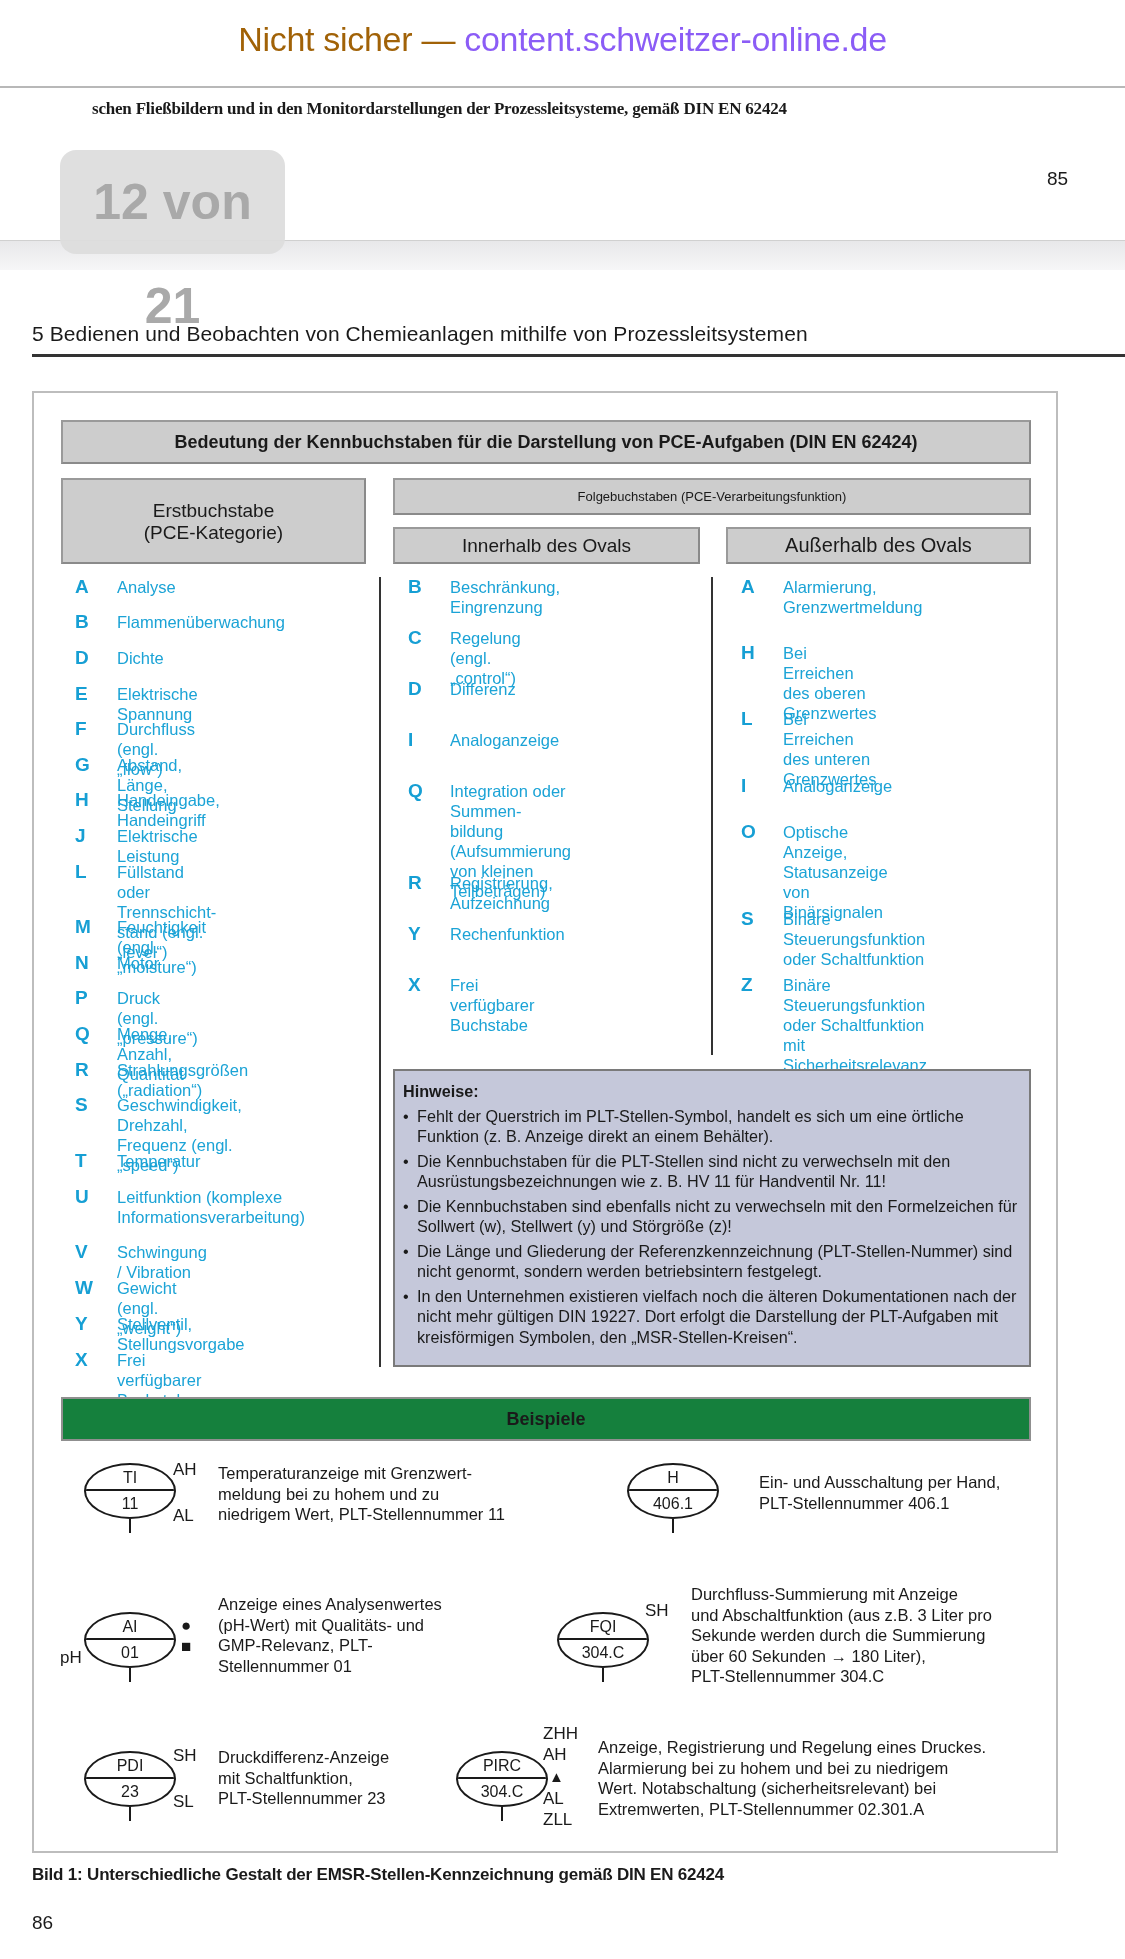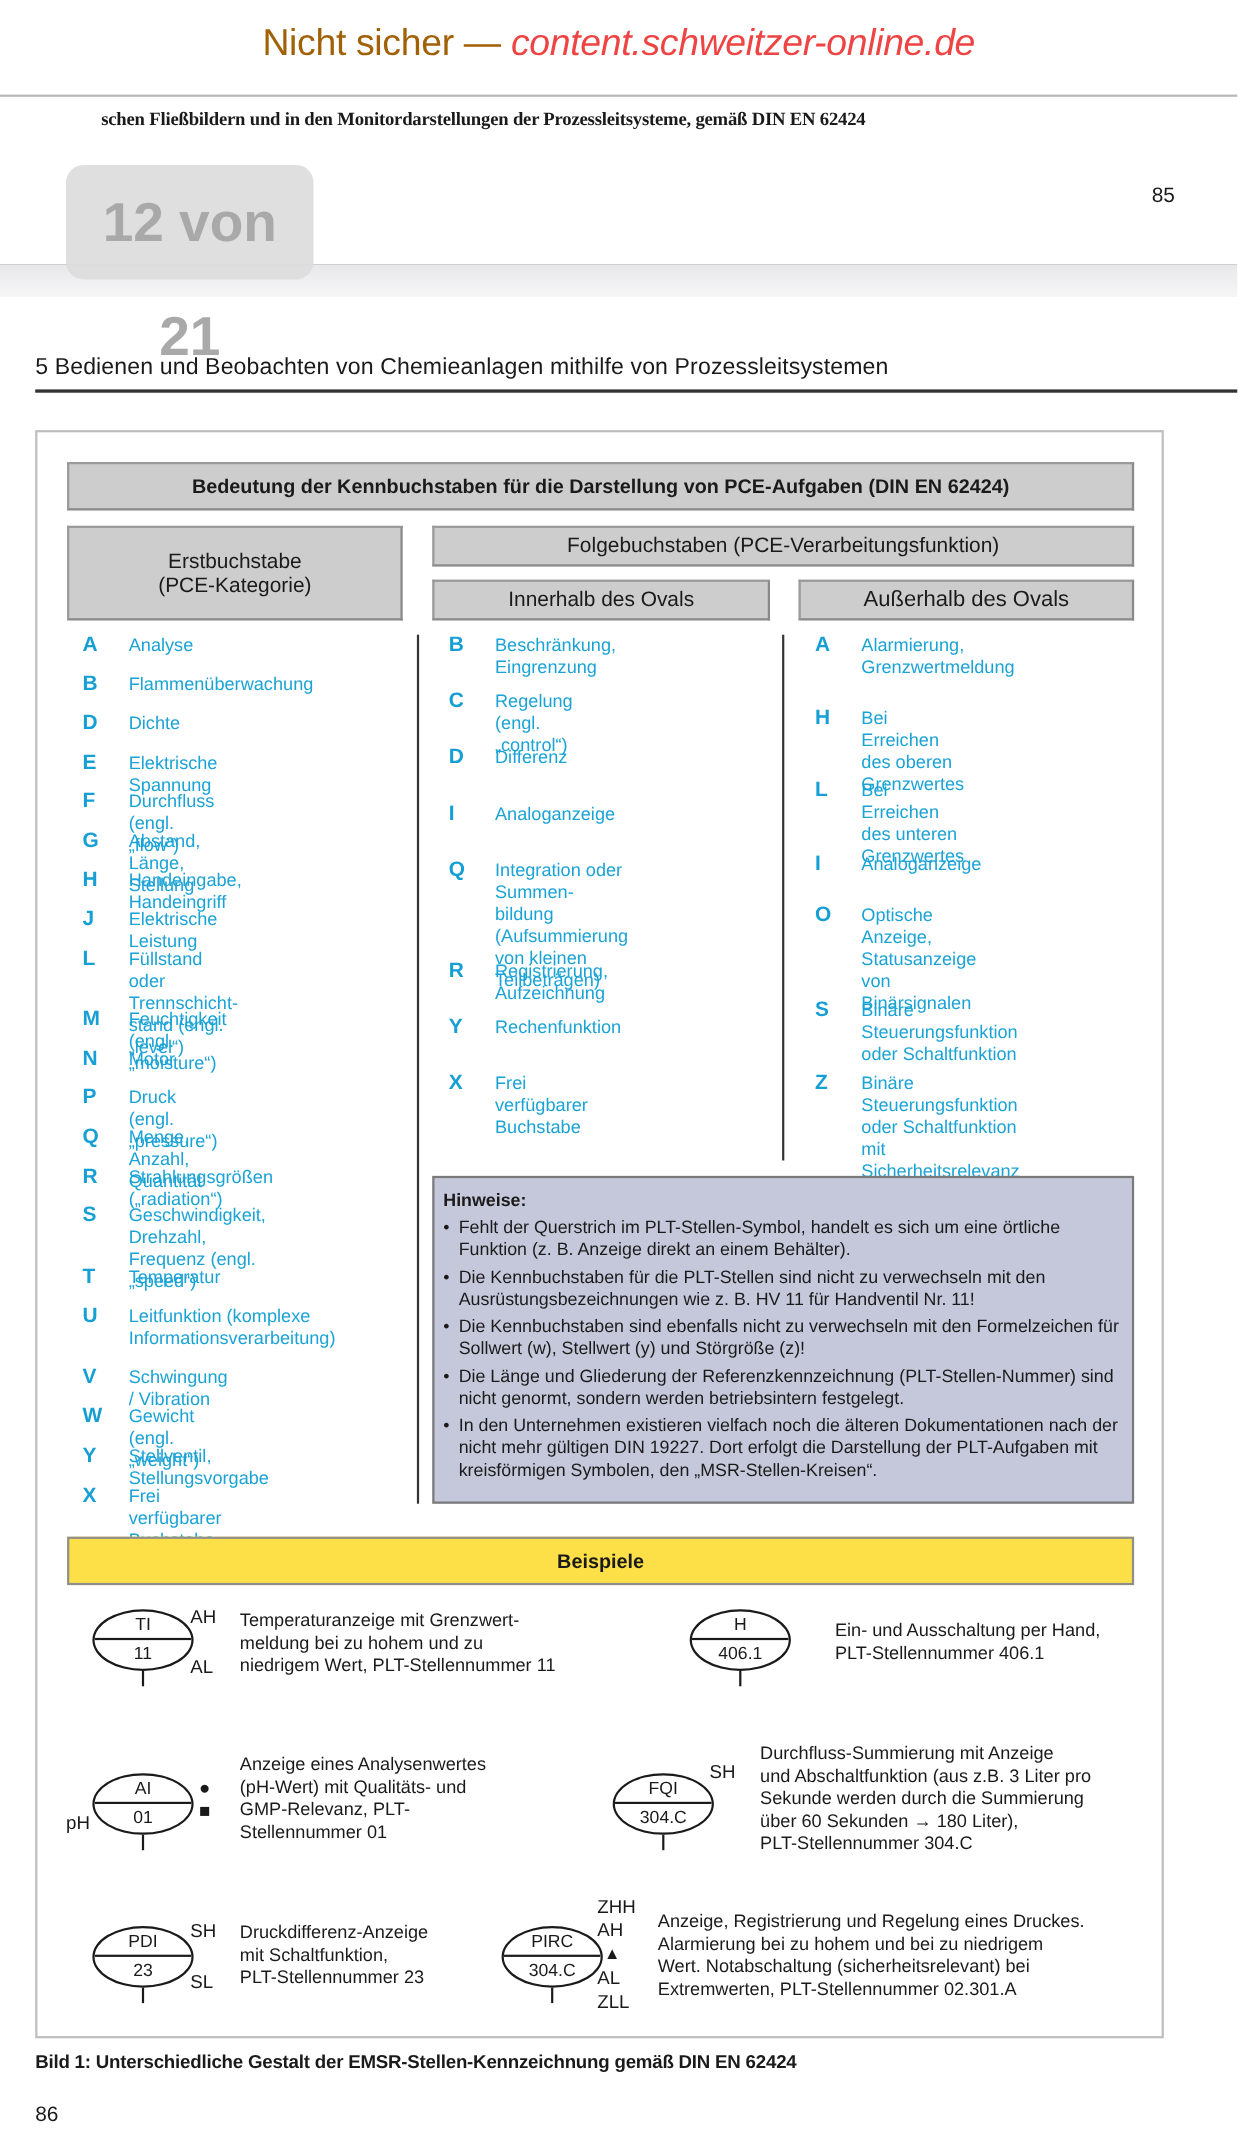--- a/index.html
+++ b/index.html
@@ -3,21 +3,21 @@
 <meta charset="utf-8">
 <style>
   * { box-sizing: border-box; margin: 0; padding: 0; }
   html, body { width: 1125px; height: 1959px; background: #ffffff; overflow: hidden; }
   body { position: relative; font-family: "Liberation Sans", sans-serif; color: #1a1a1a; }
 
   .urlbar { position: absolute; left: 0; top: 0; width: 1125px; height: 88px; background: #fff;
             border-bottom: 2px solid #b8b8b8; text-align: center; }
   .urlbar .url { position: absolute; left: 0; right: 0; top: 20px; font-size: 34px; letter-spacing: -0.3px; }
   .urlbar .insecure { color: #a16207; }
-  .urlbar .domain { color: #ef4444; font-style: italic; }
+  .urlbar .domain { color: #8b5cf6; }
 
   .prevpage { position: absolute; left: 0; top: 90px; width: 1125px; height: 150px; background: #fff; }
   .prevcap { position: absolute; left: 44px; top: 8px; width: 1010px; font-size: 17px; font-weight: bold;
              line-height: 22px; letter-spacing: -0.2px; }
   .prevcap .l2 { display: block; padding-left: 48px; font-family: Liberation Serif, serif; }
   .pageno85 { position: absolute; left: 1047px; top: 78px; font-size: 19px; }
 
   .pagecounter { position: absolute; left: 60px; top: 150px; width: 225px; height: 104px; background: rgba(220,220,220,0.92);
                  border-radius: 16px; color: #a9a9a9; font-size: 50px; font-weight: bold; text-align: center; line-height: 104px; }
 
@@ -27,38 +27,38 @@
   .chapter { position: absolute; left: 32px; top: 322px; width: 1093px; font-size: 21px; color: #1a1a1a;
              padding-bottom: 8px; border-bottom: 3px solid #333; letter-spacing: 0.1px; }
 
   .figbox { position: absolute; left: 32px; top: 391px; width: 1026px; height: 1462px;
             border: 2px solid #bdbdbd; background: #fff; }
 
   .graybar { position: absolute; background: #cdcdcd; border: 2px solid #9a9a9a; border-right-color: #8a8a8a;
              border-bottom-color: #8a8a8a; text-align: center; color: #1a1a1a; }
   .hdr-main { left: 61px; top: 420px; width: 970px; height: 44px; font-weight: bold; font-size: 18px; line-height: 40px; }
   .hdr-erst { left: 61px; top: 478px; width: 305px; height: 86px; font-size: 19px; line-height: 22px; padding-top: 20px; }
-  .hdr-folge { left: 393px; top: 478px; width: 638px; height: 37px; font-size: 19px; line-height: 33px; }
+  .hdr-folge { left: 393px; top: 478px; width: 638px; height: 37px; font-size: 13px; line-height: 33px; }
   .hdr-inner { left: 393px; top: 527px; width: 307px; height: 37px; font-size: 19px; line-height: 33px; }
   .hdr-outer { left: 726px; top: 527px; width: 305px; height: 37px; font-size: 20px; line-height: 33px; }
 
   .vline { position: absolute; width: 2px; background: #333; }
 
   .list { position: absolute; font-size: 16.5px; line-height: 20px; color: #1ba3d6; }
   .item { position: absolute; display: flex; }
   .item .code { width: 42px; font-weight: bold; font-size: 19px; flex: none; color: #169fd4; }
   .item .txt { white-space: pre-line; }
 
   .notes { position: absolute; left: 393px; top: 1069px; width: 638px; height: 298px; background: #c5c8da;
            border: 2px solid #7a7a7a; padding: 10px 8px 0 8px; font-size: 16.2px; line-height: 20.5px; color: #1a1a1a; }
   .notes .title { font-weight: bold; margin-bottom: 4px; }
   .notes .bullet { display: flex; margin-bottom: 4px; }
   .notes .bullet .dot { width: 14px; flex: none; }
 
-  .bsp-bar { position: absolute; left: 61px; top: 1397px; width: 970px; height: 44px; background: #fde047;
+  .bsp-bar { position: absolute; left: 61px; top: 1397px; width: 970px; height: 44px; background: #15803d;
              border: 2px solid #8f8f8f; text-align: center; font-weight: bold; font-size: 18px; line-height: 40px; }
   .oval { position: absolute; width: 92px; height: 56px; border: 2px solid #1a1a1a; border-radius: 46px / 28px;
           overflow: hidden; }
   .oval .top, .oval .bot { position: absolute; left: 0; width: 100%; text-align: center; font-size: 16px; line-height: 26px; }
   .oval .top { top: 0; height: 26px; border-bottom: 2px solid #1a1a1a; }
   .oval .bot { top: 26px; height: 26px; }
   .stem { position: absolute; width: 2px; height: 14px; background: #1a1a1a; }
   .tag { position: absolute; font-size: 17px; line-height: 18px; }
   .desc { position: absolute; font-size: 16.5px; line-height: 20.5px; white-space: pre-line; }
 

